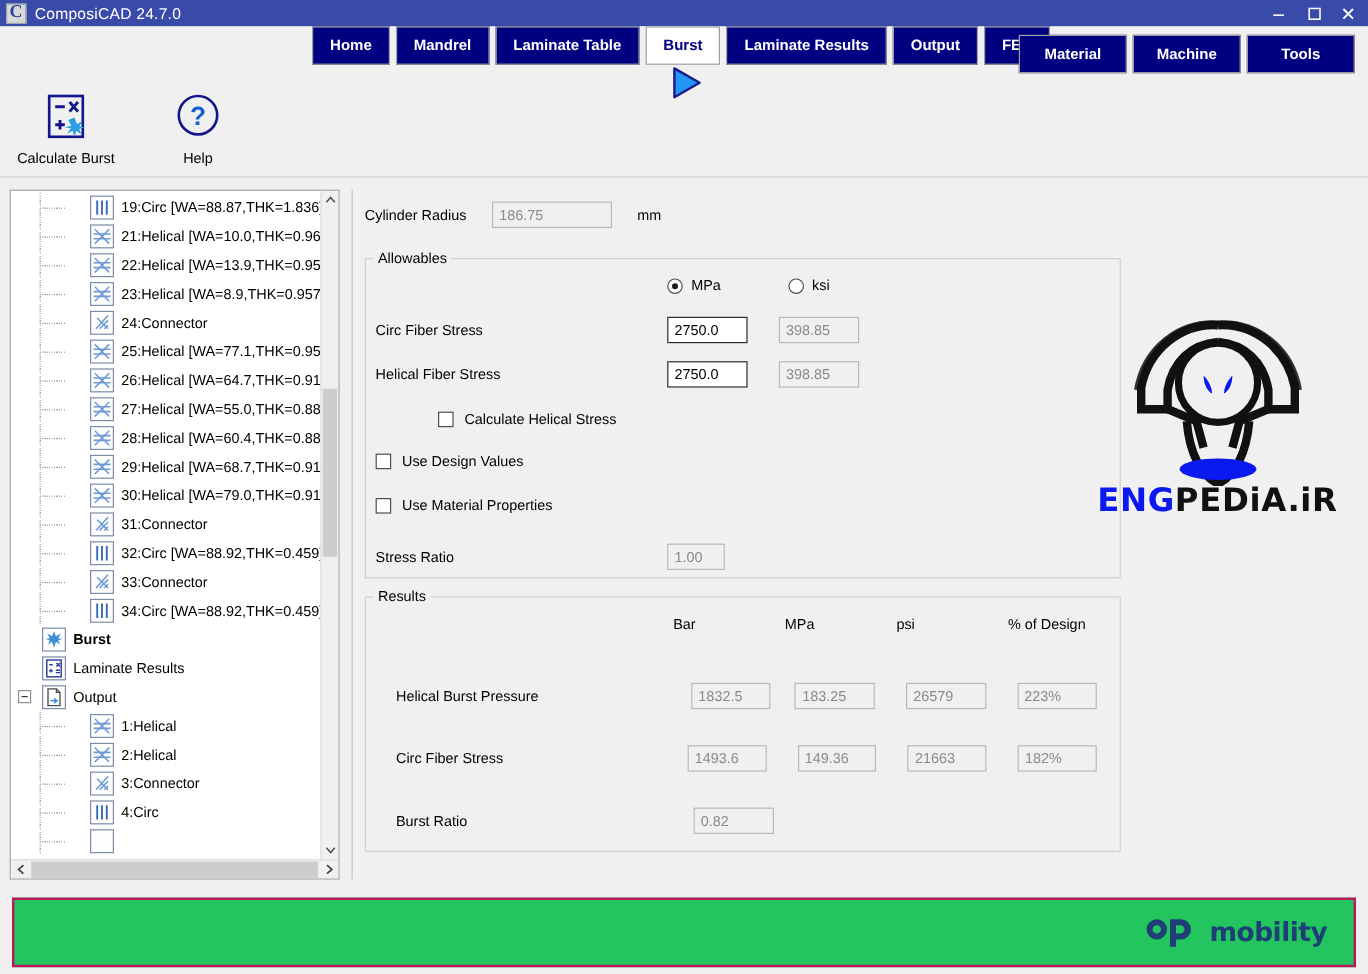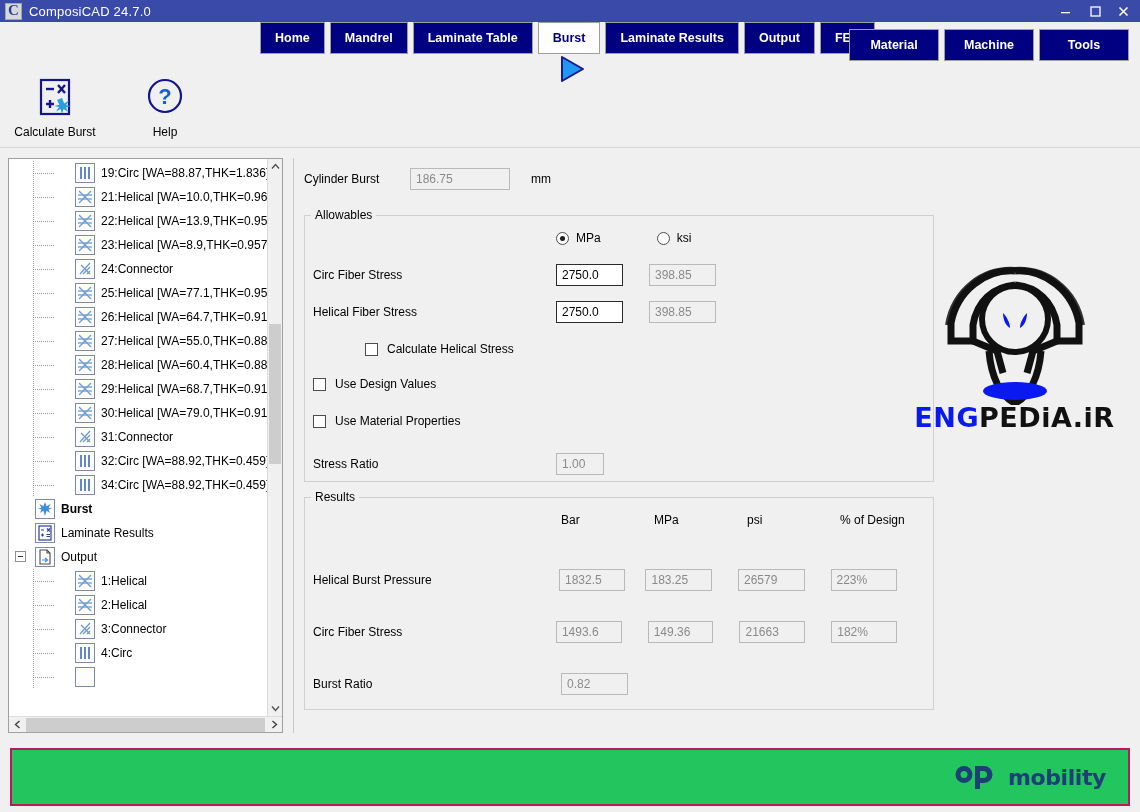--- a/index.html
+++ b/index.html
@@ -492,20 +492,34 @@
                   <path d="M12 2 V14"></path>
                 </g>
               </svg>
             </span>
             <span class="tlabel">32:Circ [WA=88.92,THK=0.459]</span>
           </div>
           <div class="tnode">
             <span class="tindent"></span>
             <span class="ticon">
               <svg width="16" height="16" viewBox="0 0 16 16">
+                <g stroke="#6d9ad4" stroke-width="1.3" fill="none">
+                  <path d="M13 2 L3 13"></path>
+                  <path d="M13 6 L6 13"></path>
+                  <path d="M13 10 L10 13"></path>
+                  <path d="M4 4 L13 13"></path>
+                </g>
+              </svg>
+            </span>
+            <span class="tlabel">33:Connector</span>
+          </div>
+          <div class="tnode">
+            <span class="tindent"></span>
+            <span class="ticon">
+              <svg width="16" height="16" viewBox="0 0 16 16">
                 <g stroke="#3b6bb5" stroke-width="1.6">
                   <path d="M4 2 V14"></path>
                   <path d="M8 2 V14"></path>
                   <path d="M12 2 V14"></path>
                 </g>
               </svg>
             </span>
             <span class="tlabel">34:Circ [WA=88.92,THK=0.459]</span>
           </div>
           <div class="tnode selected">
@@ -628,21 +642,21 @@
             <path d="M1.5 1 L5.5 4.5 L1.5 8" fill="none" stroke="#3f3f3f" stroke-width="1.4"></path>
           </svg>
       </div>
     </div>
   </div>
 
   <div id="form-panel">
     <div id="form-inner">
 
       <div class="row" style="height:26px;">
-        <span class="lbl" style="width:106px;">Cylinder Burst</span>
+        <span class="lbl" style="width:106px;">Cylinder Radius</span>
         <div class="field" style="width:100px;">186.75</div>
         <span class="lbl" style="margin-left:21px;">mm</span>
       </div>
 
       <fieldset class="grp" style="margin-top:16px;height:274px;">
         <legend>Allowables</legend>
 
         <div class="row" style="position:absolute;left:251px;top:9px;">
           <div class="row">
             <span class="radio on"></span>
@@ -689,21 +703,21 @@
 
       <fieldset class="grp" style="margin-top:8px;height:220px;">
         <legend>Results</legend>
 
         <div id="results-head" style="position:absolute;left:256px;top:9px;">
             <span class="rescol">Bar</span>
             <span class="rescol">MPa</span>
             <span class="rescol">psi</span>
             <span class="rescol">% of Design</span>
           </div>
-        <div id="results-rows" style="position:absolute;left:8px;top:50px;width:610px;">
+        <div id="results-rows" style="position:absolute;left:25px;top:50px;width:610px;">
             <div class="row" style="height: 52px;">
               <span class="lbl" style="width: 248px;">Helical Burst Pressure</span>
               <div class="field" style="width: 67px; margin-right: 20px;">1832.5</div>
               <div class="field" style="width: 67px; margin-right: 26px;">183.25</div>
               <div class="field" style="width: 67px; margin-right: 26px;">26579</div>
               <div class="field" style="width: 67px; margin-right: 26px;">223%</div>
             </div>
             <div class="row" style="height: 52px;">
               <span class="lbl" style="width: 248px;">Circ Fiber Stress</span>
               <div class="field" style="width: 67px; margin-right: 26px;">1493.6</div>

